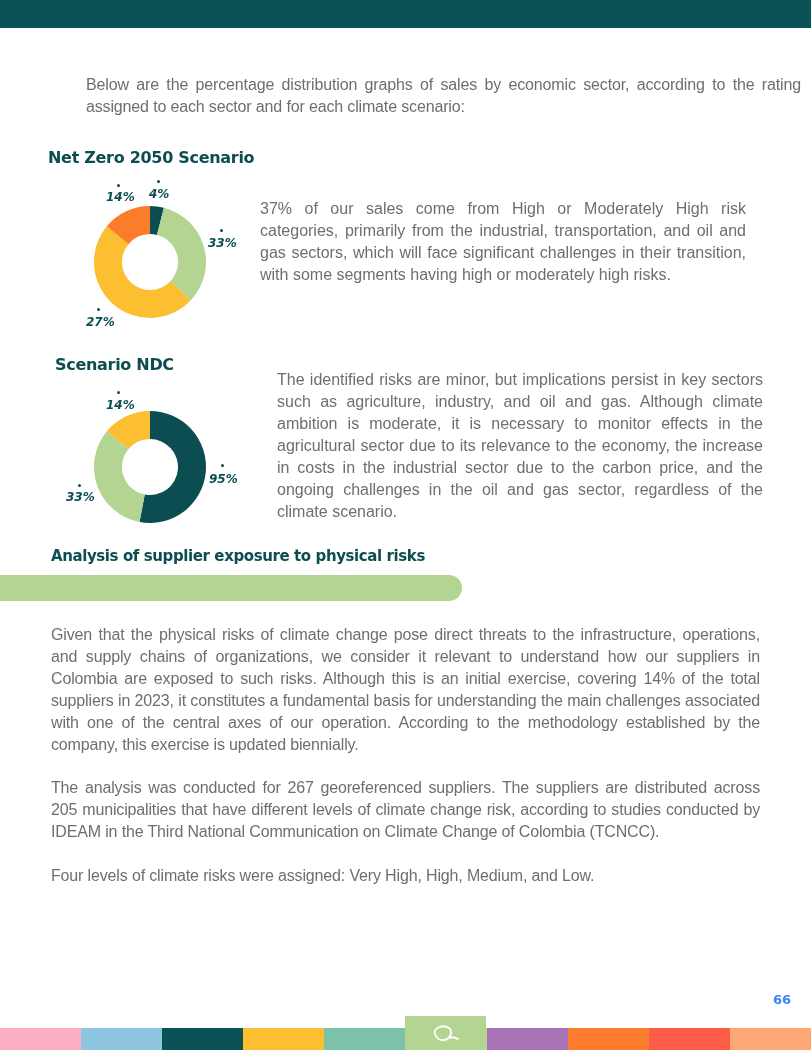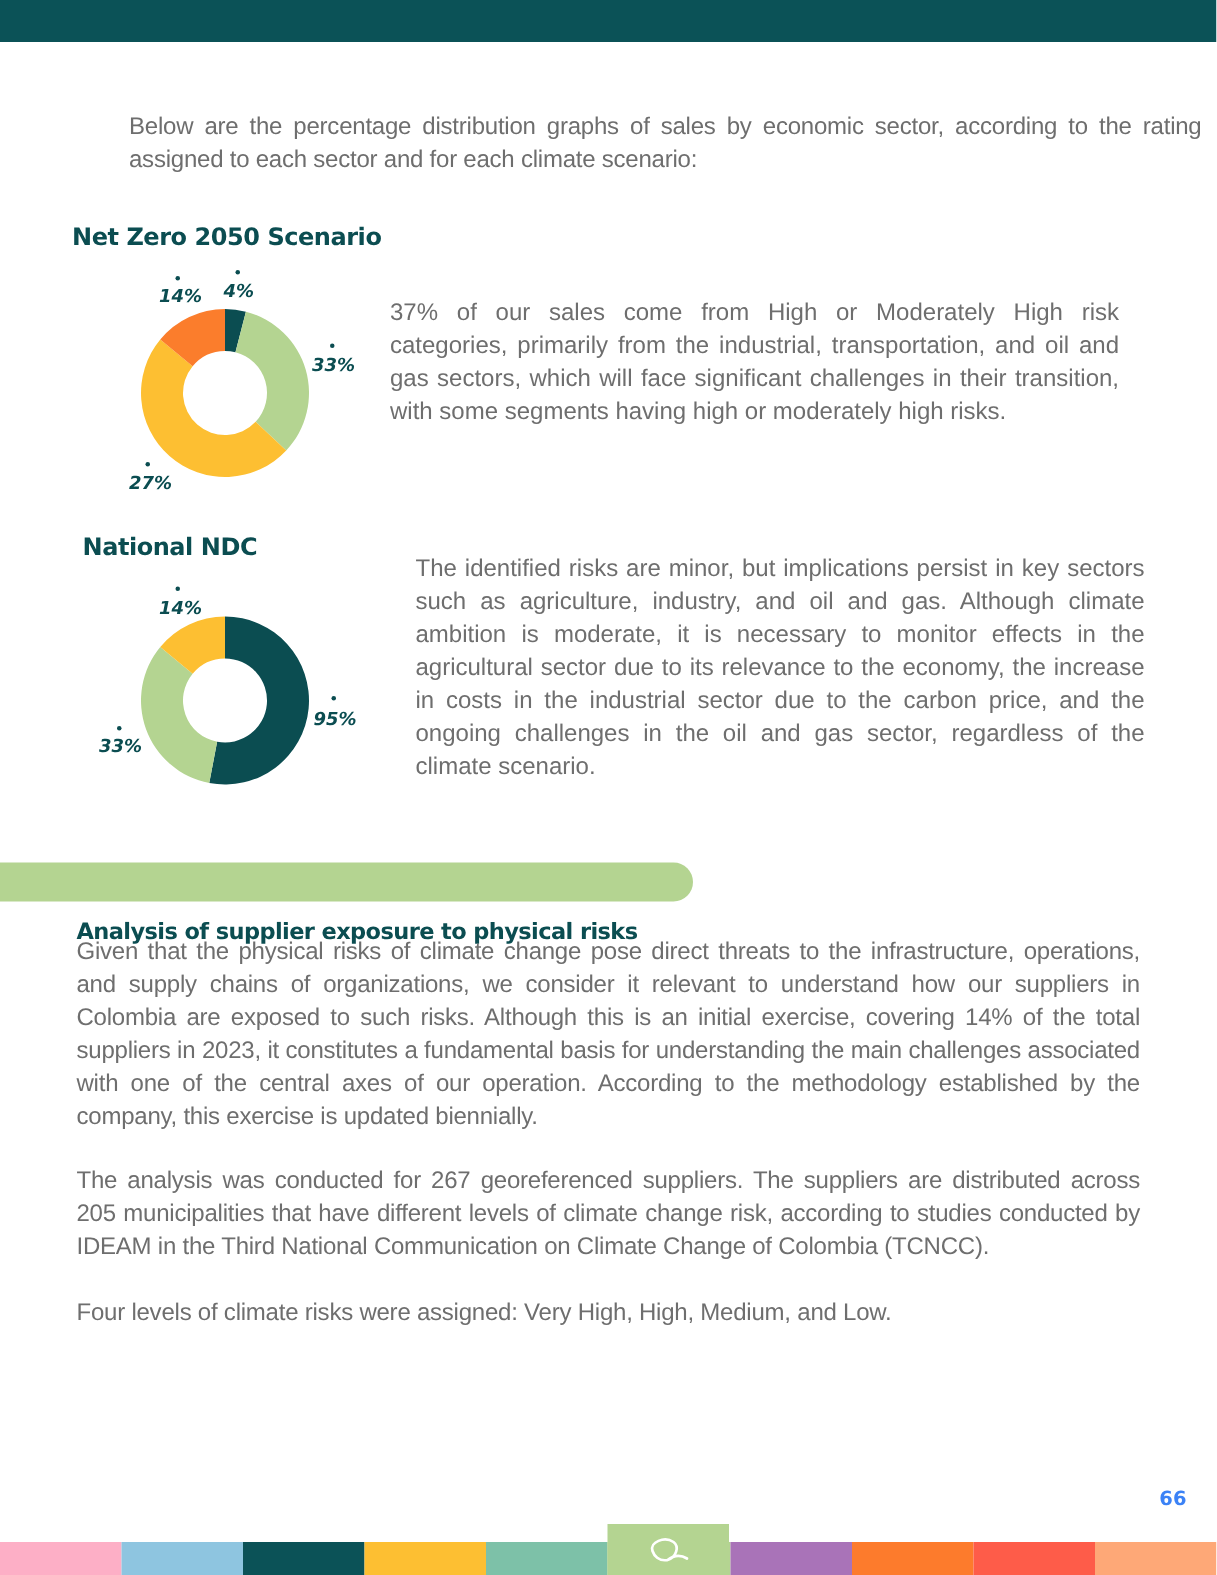--- a/index.html
+++ b/index.html
@@ -20,21 +20,21 @@
   .donut1 { left: 78px; top: 180px; width: 150px; height: 150px; }
   .donut2 { left: 78px; top: 385px; width: 150px; height: 150px; }
 
   .lbl { position: absolute; font-family: "DejaVu Sans", sans-serif; font-weight: bold; font-size: 12px; color: #0b4d51; font-style: italic; }
   .dot { position: absolute; width: 3px; height: 3px; border-radius: 50%; background: #0b4d51; }
 
   .t1 { left: 260px; top: 198px; width: 486px; }
   .t2 { left: 277px; top: 369px; width: 486px; }
 
   .band { position: absolute; left: 0; top: 575px; width: 462px; height: 26px; background: #b4d491; border-radius: 0 13px 13px 0; }
-  .band-title { position: absolute; left: 51px; top: 608px; height: 26px; line-height: 26px; font-family: "DejaVu Sans", sans-serif; font-weight: bold; font-size: 15px; color: #0b4d51; letter-spacing: -0.4px; }
+  .band-title { position: absolute; left: 51px; top: 543px; height: 26px; line-height: 26px; font-family: "DejaVu Sans", sans-serif; font-weight: bold; font-size: 15px; color: #0b4d51; letter-spacing: -0.4px; }
 
   .b1 { left: 51px; top: 624px; width: 709px; }
   .b2 { left: 51px; top: 777px; width: 709px; }
   .b3 { left: 51px; top: 865px; width: 709px; }
 
   .page-num { position: absolute; right: 20px; top: 992px; font-family: "DejaVu Sans", sans-serif; font-weight: bold; font-size: 13px; color: #3b82f6; }
 
   .footer { position: absolute; left: 0; top: 1028px; width: 811px; height: 22px; display: flex; }
   .footer div { flex: 1; height: 22px; }
   .logo-box { position: absolute; left: 405px; top: 1016px; width: 81px; height: 34px; background: #b4d491; display: flex; align-items: center; justify-content: center; }
@@ -48,21 +48,21 @@
 
 <div class="h h1">Net Zero 2050 Scenario</div>
 <svg class="donut donut1" id="donut0" viewBox="0 0 150 150">
     <path d="M72,26 A56,56 0 0 1 85.92663368123186,27.75934297679666 L78.96331684061593,54.87967148839833 A28,28 0 0 0 72,54 Z" fill="#0b4d51"></path>
     <path d="M85.92663368123186,27.75934297679666 A56,56 0 0 1 112.82224313559904,120.33463793200657 L92.41112156779951,101.16731896600328 A28,28 0 0 0 78.96331684061593,54.87967148839833 Z" fill="#b4d491"></path>
     <path d="M112.82224313559904,120.33463793200657 A56,56 0 0 1 28.8512584045558,46.30425657407338 L50.425629202277904,64.15212828703669 A28,28 0 0 0 92.41112156779951,101.16731896600328 Z" fill="#fdbf32"></path>
     <path d="M28.8512584045558,46.30425657407338 A56,56 0 0 1 71.99999999999999,26 L72,54 A28,28 0 0 0 50.425629202277904,64.15212828703669 Z" fill="#fb7d2c"></path>
   </svg>
 <p class="p t1">37% of our sales come from High or Moderately High risk categories, primarily from the industrial, transportation, and oil and gas sectors, which will face significant challenges in their transition, with some segments having high or moderately high risks.</p>
 
-<div class="h h2">National NDC</div>
+<div class="h h2">Scenario NDC</div>
 <svg class="donut donut2" id="donut1" viewBox="0 0 150 150">
     <path d="M72,26 A56,56 0 1 1 61.50664638319941,137.00808604080657 L66.7533231915997,109.50404302040329 A28,28 0 1 0 72,54 Z" fill="#0b4d51"></path>
     <path d="M61.50664638319941,137.00808604080657 A56,56 0 0 1 28.851258404555814,46.304256574073364 L50.425629202277904,64.15212828703667 A28,28 0 0 0 66.7533231915997,109.50404302040329 Z" fill="#b4d491"></path>
     <path d="M28.851258404555814,46.304256574073364 A56,56 0 0 1 72.00000000000004,26 L72.00000000000001,54 A28,28 0 0 0 50.425629202277904,64.15212828703667 Z" fill="#fdbf32"></path>
   </svg>
 <p class="p t2">The identified risks are minor, but implications persist in key sectors such as agriculture, industry, and oil and gas. Although climate ambition is moderate, it is necessary to monitor effects in the agricultural sector due to its relevance to the economy, the increase in costs in the industrial sector due to the carbon price, and the ongoing challenges in the oil and gas sector, regardless of the climate scenario.</p>
 
 <div class="dot" style="left:117px;top:184px"></div>
 <div class="lbl" style="left:106px;top:190px">14%</div>
 <div class="dot" style="left:157px;top:180px"></div>

